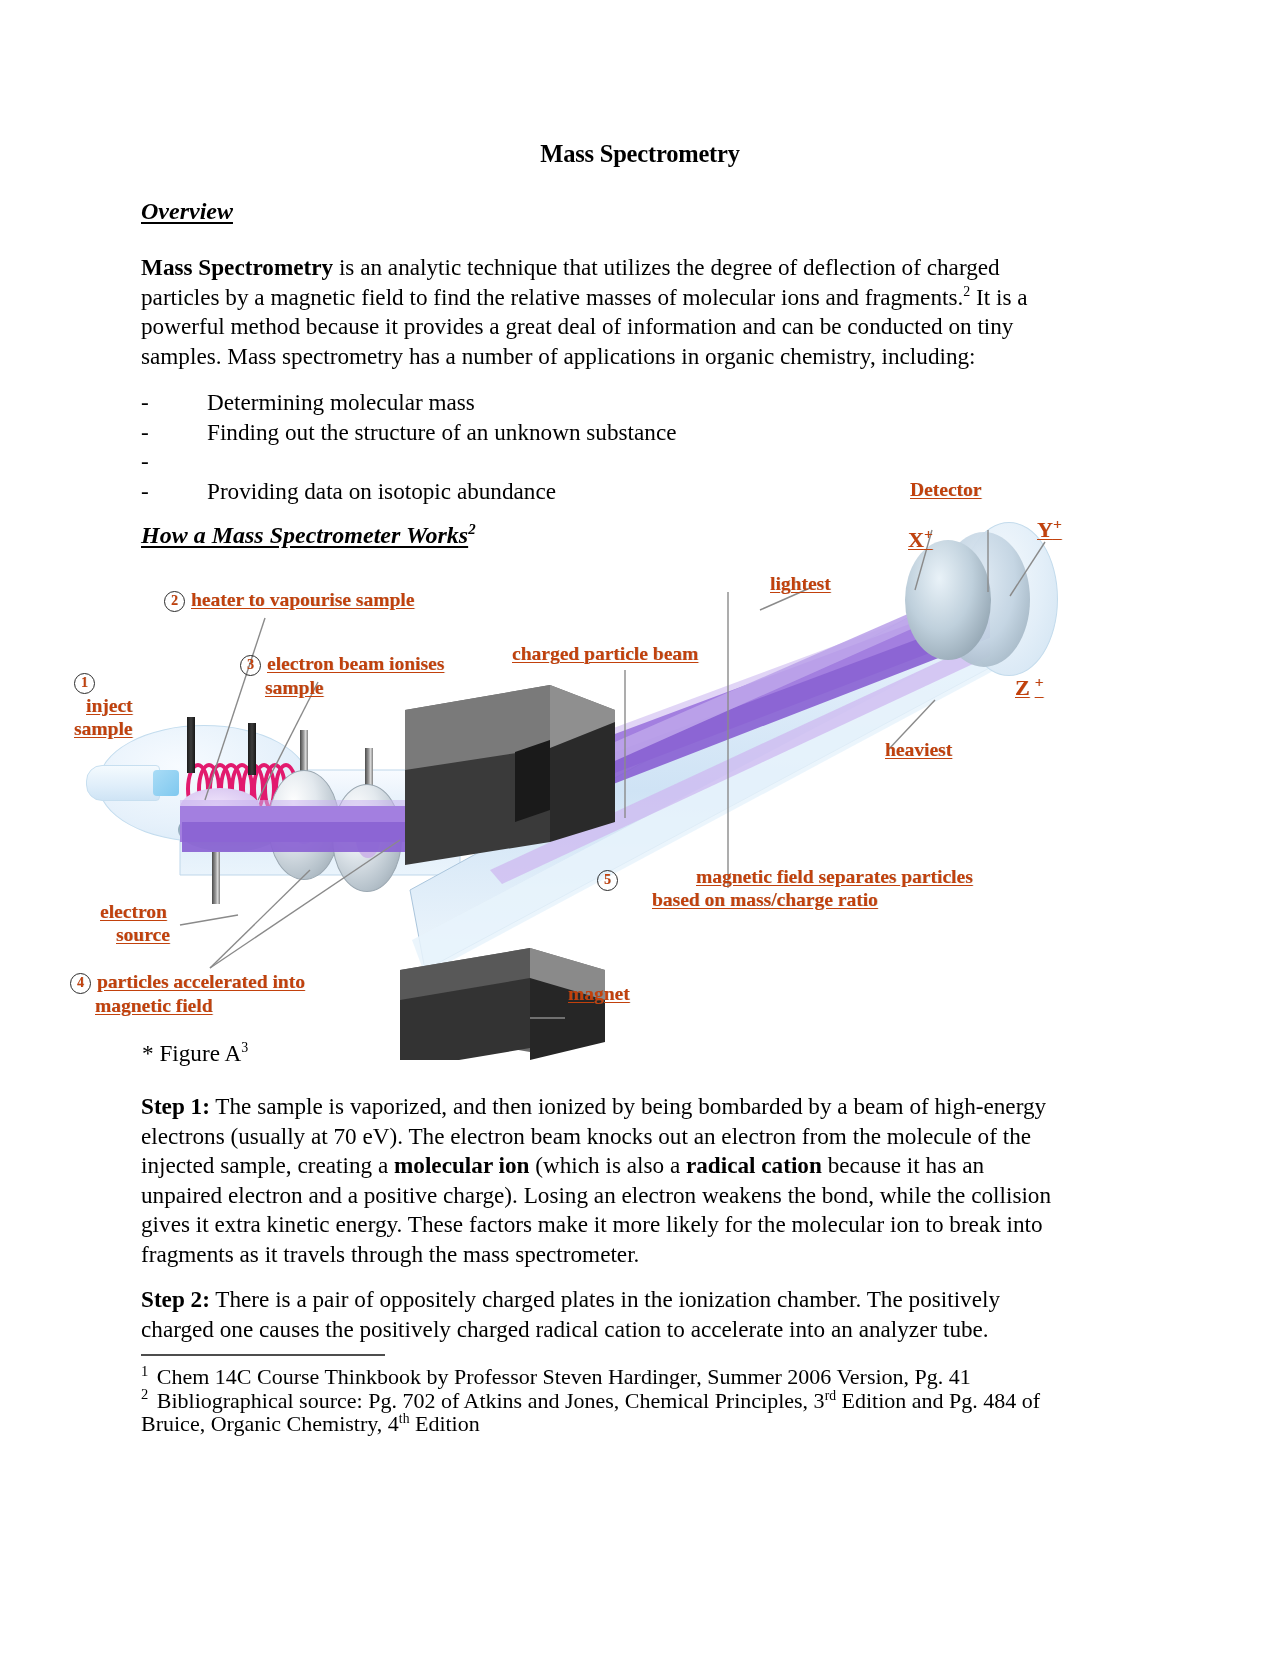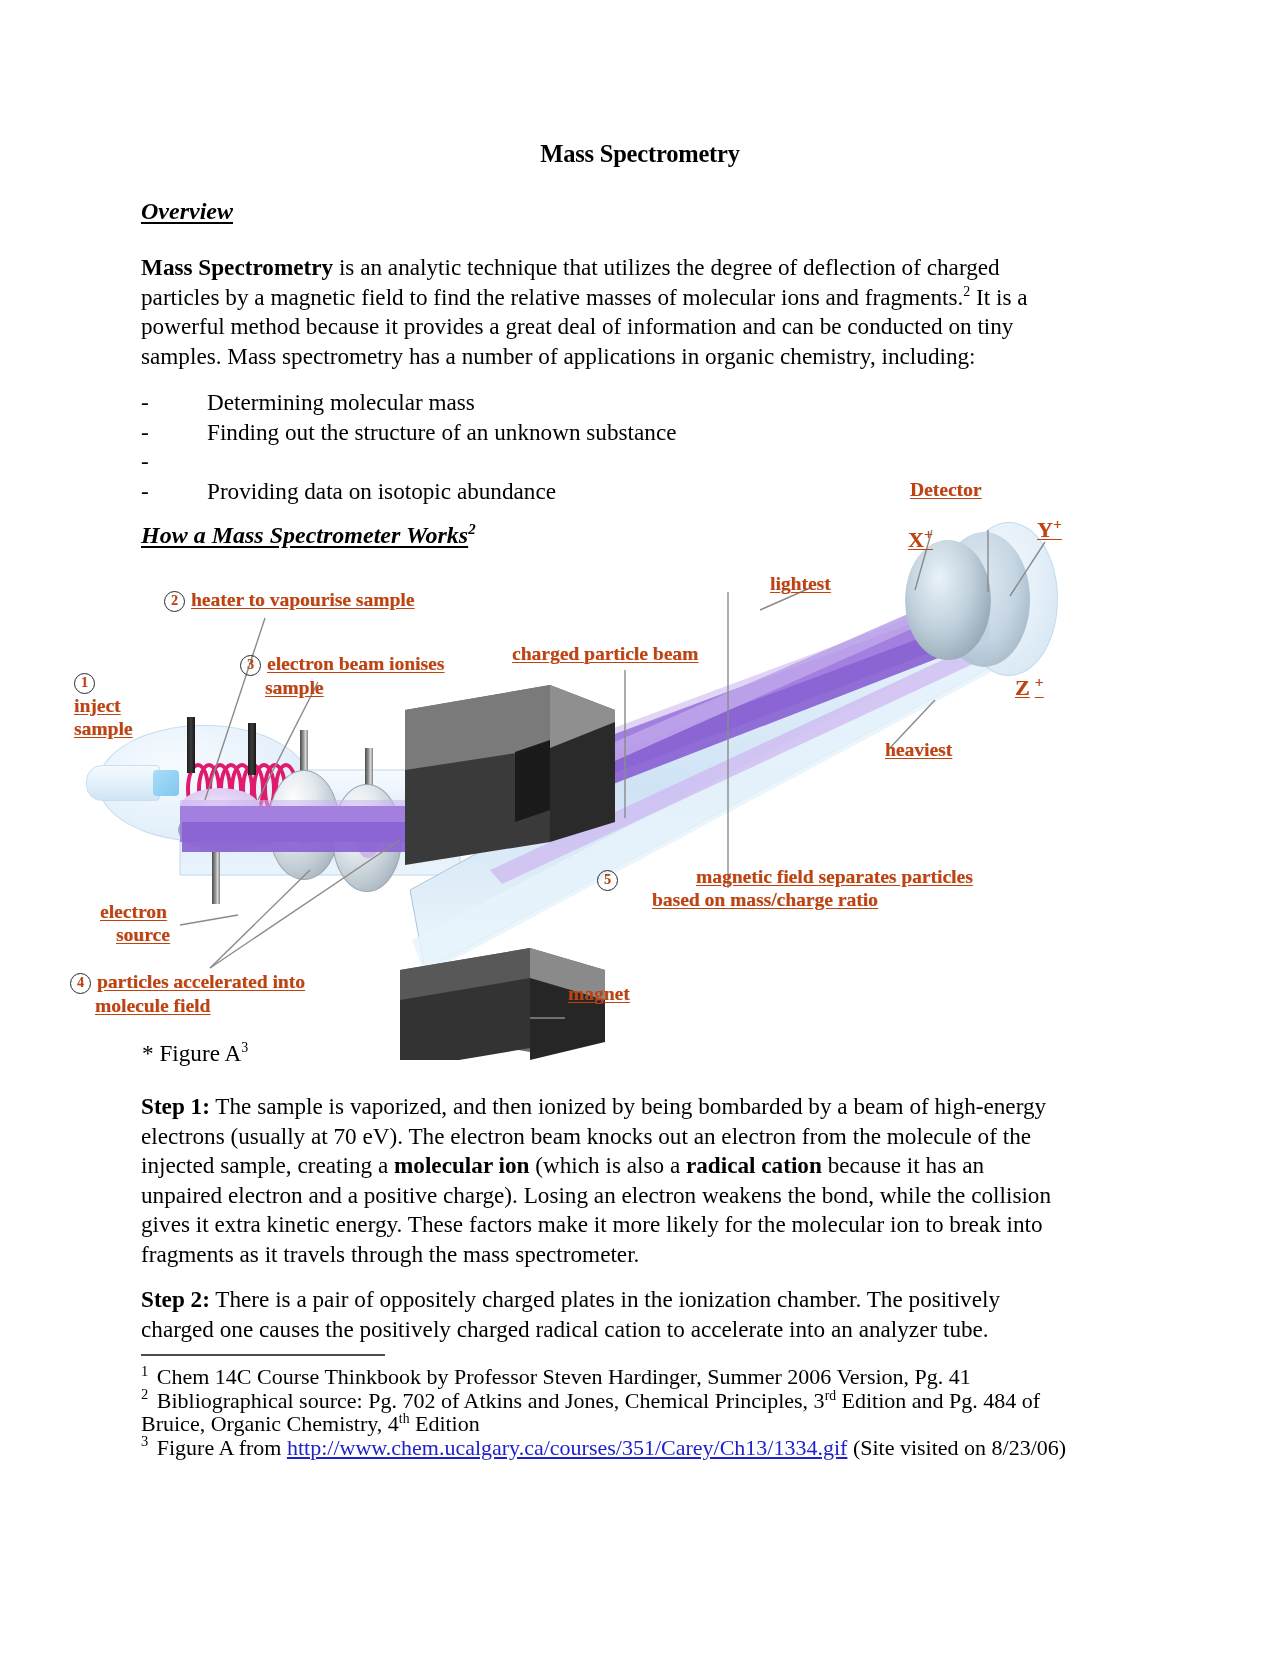--- a/index.html
+++ b/index.html
@@ -373,41 +373,41 @@
         <line x1="828" y1="280" x2="875" y2="230"></line>
         <line x1="750" y1="118" x2="700" y2="140"></line>
         <line x1="872" y1="60" x2="855" y2="120"></line>
         <line x1="928" y1="60" x2="928" y2="122"></line>
         <line x1="985" y1="72" x2="950" y2="126"></line>
       </g>
     </svg>
 
     <div class="fig-label nounder" style="left:14px; top:200px;">
       <span class="circnum">1</span><br>
-      <span style="text-decoration:underline;">inject</span><br>
+      <span style="text-decoration:underline;margin-left:12px;">inject</span><br>
       <span style="text-decoration:underline;">sample</span>
     </div>
 
     <div class="fig-label nounder" style="left:104px; top:118px;">
       <span class="circnum">2</span><span style="text-decoration:underline;">heater to vapourise sample</span>
     </div>
 
     <div class="fig-label nounder" style="left:180px; top:182px;">
       <span class="circnum">3</span><span style="text-decoration:underline;">electron beam ionises</span><br>
       <span style="text-decoration:underline; margin-left:25px;">sample</span>
     </div>
 
     <div class="fig-label nounder" style="left:40px; top:430px;">
       <span style="text-decoration:underline;">electron</span><br>
       <span style="text-decoration:underline;margin-left:16px;">source</span>
     </div>
 
     <div class="fig-label nounder" style="left:10px; top:500px;">
       <span class="circnum">4</span><span style="text-decoration:underline;">particles accelerated into</span><br>
-      <span style="text-decoration:underline; margin-left:25px;">molecule field</span>
+      <span style="text-decoration:underline; margin-left:25px;">magnetic field</span>
     </div>
 
     <div class="fig-label" style="left:452px; top:172px;">charged particle beam</div>
 
     <div class="fig-label" style="left:508px; top:512px;">magnet</div>
 
     <div class="fig-label nounder" style="left:592px; top:395px;">
       <span class="circnum" style="position:absolute; left:-55px; top:5px;">5</span><span style="text-decoration:underline;margin-left:44px;">magnetic field separates particles</span><br>
       <span style="text-decoration:underline;">based on mass/charge ratio</span>
     </div>
@@ -432,16 +432,15 @@
 
   <div class="body-para" id="step2-para"><b>Step 2:</b><span> There is a pair of oppositely charged plates in the ionization chamber. The positively charged one causes the positively charged radical cation to accelerate into an analyzer tube.</span></div>
 
   <div class="footnote-rule"></div>
 
   <div class="footnotes">
     <div class="fn-line"><span class="fnmark">1</span><span> Chem 14C Course Thinkbook by Professor Steven Hardinger, Summer 2006 Version, Pg. 41</span></div>
 
     <div class="fn-line"><span class="fnmark">2</span><span> Bibliographical source: Pg. 702 of Atkins and Jones, Chemical Principles, 3</span><sup>rd</sup><span> Edition and Pg. 484 of Bruice, Organic Chemistry, 4</span><sup>th</sup><span> Edition</span></div>
 
-    <div class="fn-line"><span class="fnmark">3</span><span> Figure A from </span><span class="link">http://www.chem.ucalgary.ca/courses/351/Carey/Ch13/1334.gif</span><span> (Site visited on 8/23/06)</span></div>
   </div>
 
 </div>
 
 </body></html>

